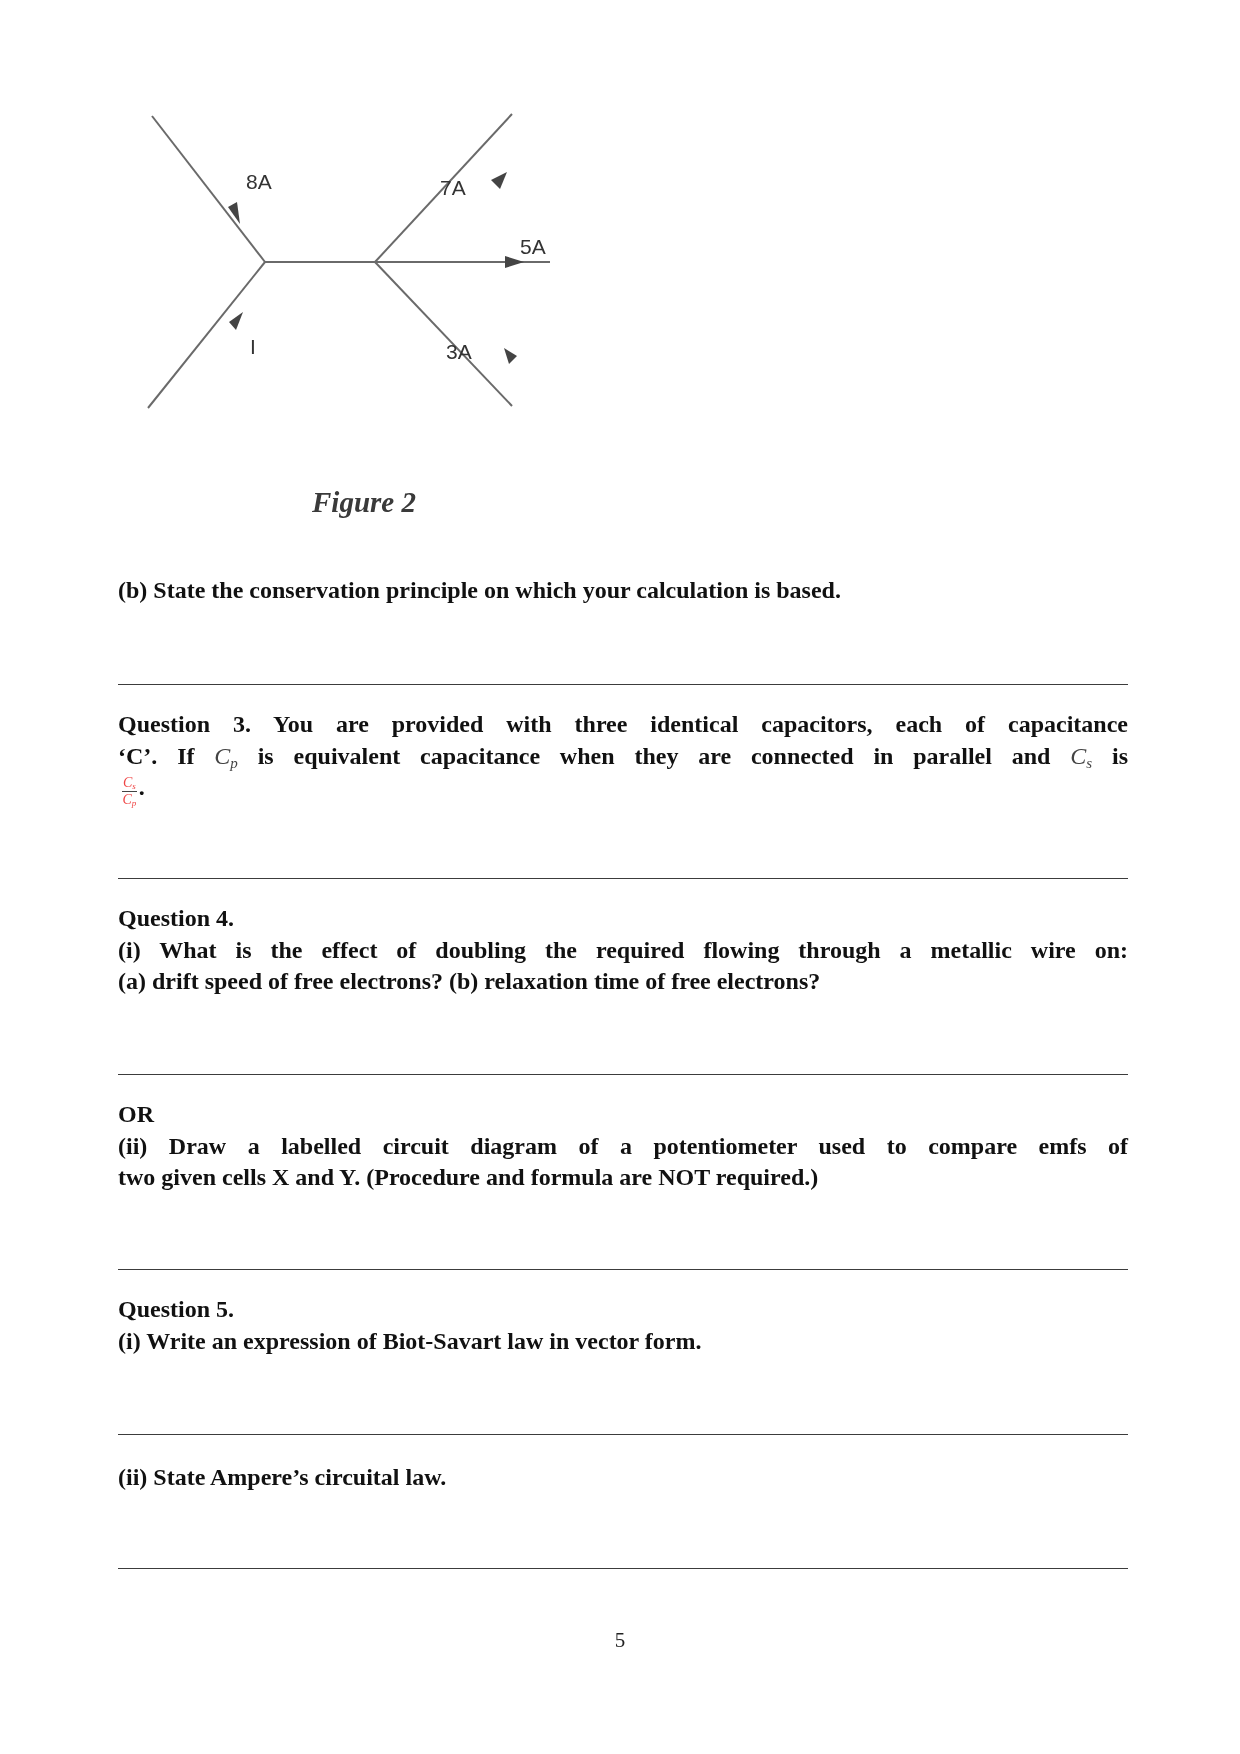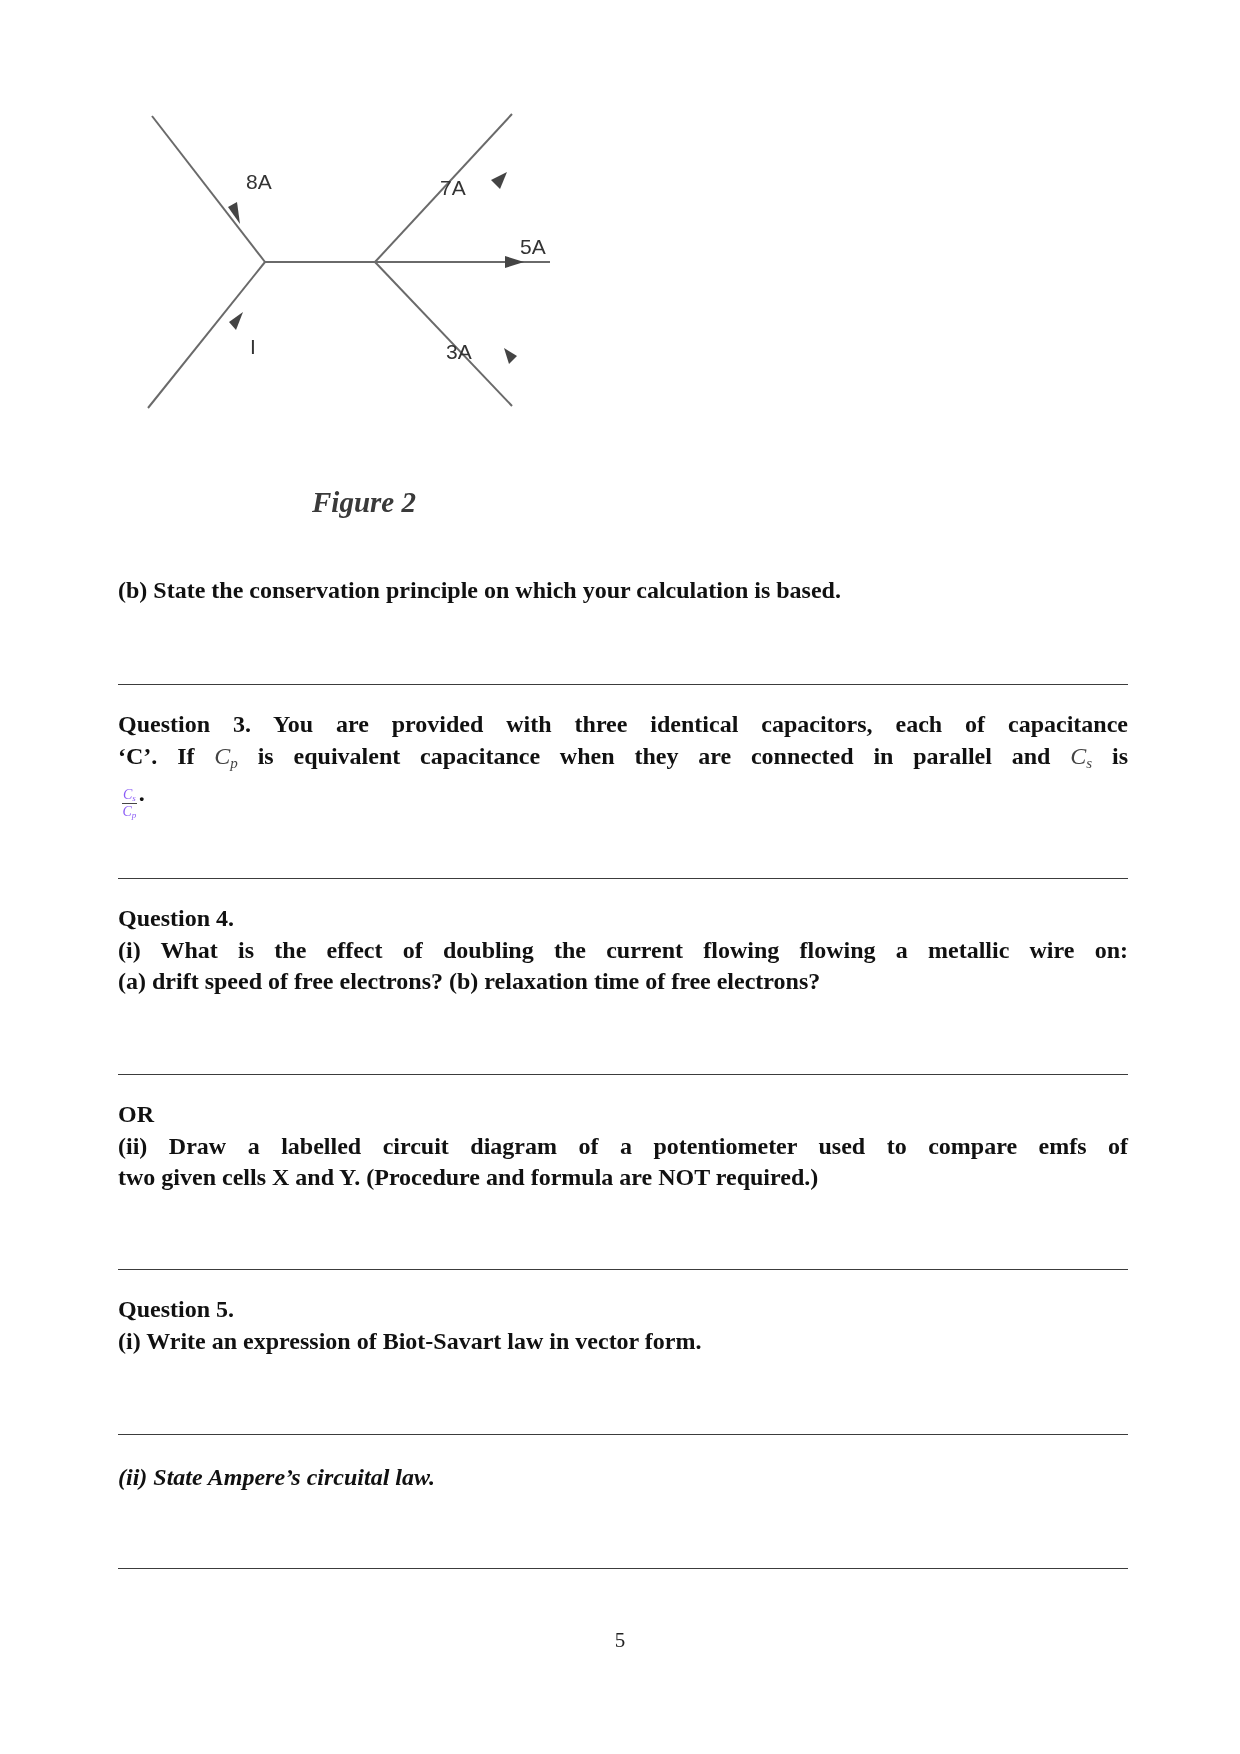--- a/index.html
+++ b/index.html
@@ -70,22 +70,22 @@
       line-height: 0;
     }
     .frac {
       display: inline-block;
       vertical-align: middle;
       text-align: center;
       font-style: italic;
       font-weight: normal;
       font-size: 14px;
       line-height: 14px;
-      color: #8b5cf6;
-      margin: 16px 2px 0 4px;
+      color: #ef4444;
+      margin: 4px 2px 0 4px;
     }
     .frac .num { display: block; border-bottom: 1px solid #444; padding: 0 1px 1px 1px; }
     .frac .den { display: block; padding-top: 1px; }
     .frac sub { font-size: 9px; vertical-align: -2px; line-height: 0; }
     .page-number {
       position: absolute;
       left: 0;
       width: 1240px;
       top: 1628px;
       text-align: center;
@@ -146,36 +146,36 @@
     <span class="frac">
       <span class="num"><span>C</span><sub>s</sub></span>
       <span class="den"><span>C</span><sub>p</sub></span>
     </span><span>.</span>
   </span>
 </div>
 <div class="rule" style="top:878px;"></div>
 
 <div class="text-block" style="top:903px;">
   <span class="line">Question 4.</span>
-  <span class="justify-line">(i) What is the effect of doubling the current flowing flowing a metallic wire on:</span>
+  <span class="justify-line">(i) What is the effect of doubling the required flowing through a metallic wire on:</span>
   <span class="line">(a) drift speed of free electrons? (b) relaxation time of free electrons?</span>
 </div>
 <div class="rule" style="top:1074px;"></div>
 
 <div class="text-block" style="top:1099px;">
   <span class="line">OR</span>
   <span class="justify-line">(ii) Draw a labelled circuit diagram of a potentiometer used to compare emfs of</span>
   <span class="line">two given cells X and Y. (Procedure and formula are NOT required.)</span>
 </div>
 <div class="rule" style="top:1269px;"></div>
 
 <div class="text-block" style="top:1294px;">
   <span class="line">Question 5.</span>
   <span class="line">(i) Write an expression of Biot-Savart law in vector form.</span>
 </div>
 <div class="rule" style="top:1434px;"></div>
 
-<div class="text-block" style="top:1462px;font-style:italic;">
+<div class="text-block" style="top:1462px;">
   <span class="line">(ii) State Ampere’s circuital law.</span>
 </div>
 <div class="rule" style="top:1568px;"></div>
 
 <div class="page-number">5</div>
 
 </body></html>

